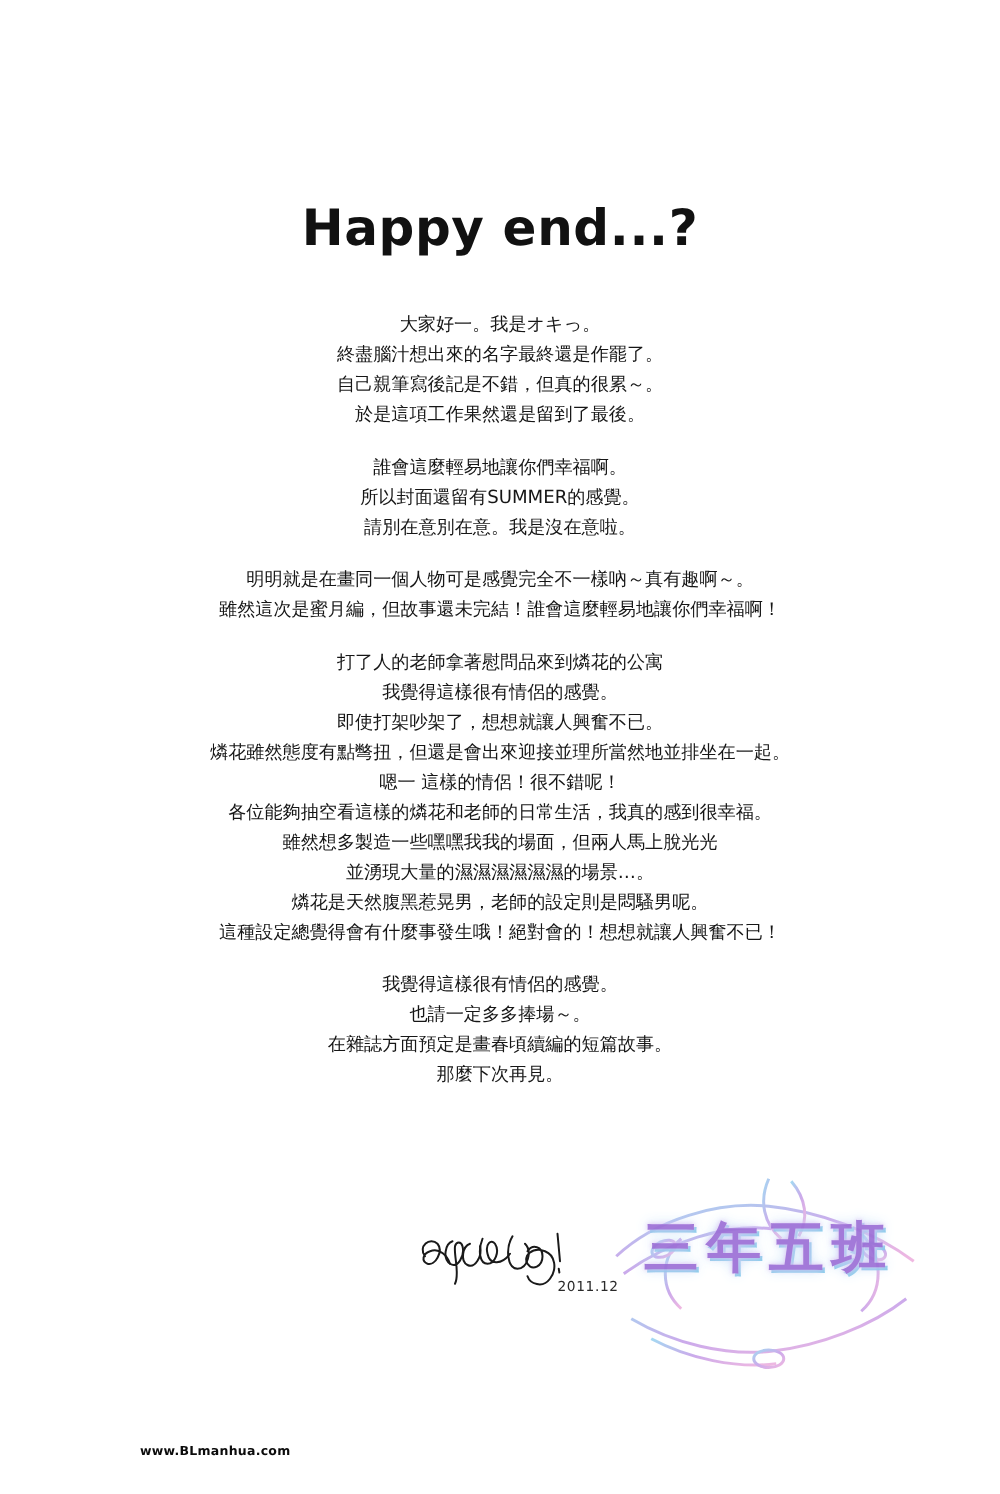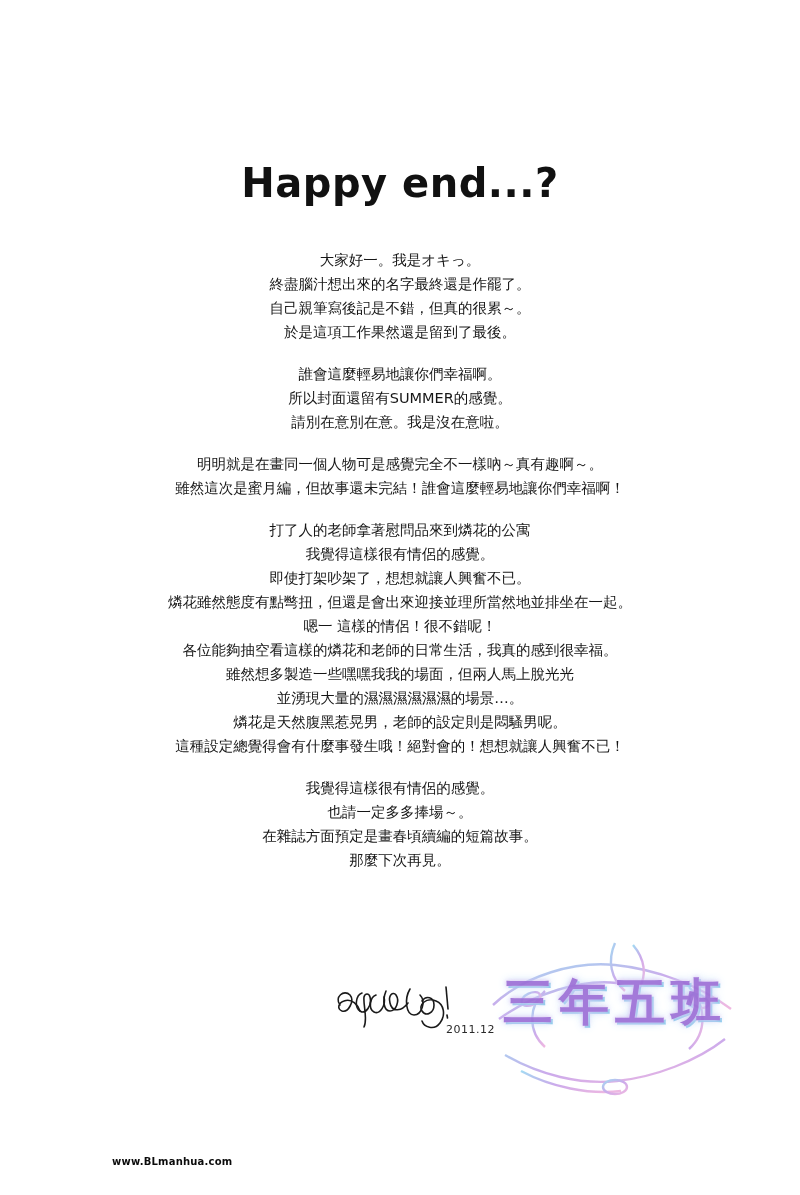--- a/index.html
+++ b/index.html
@@ -77,21 +77,21 @@
     width: 260px;
     height: 165px;
   }
   .logo-text {
     position: absolute;
     left: 0;
     top: 34px;
     width: 260px;
     text-align: center;
     font-family: "DejaVu Sans", sans-serif;
-    font-size: 50px;
+    font-size: 44px;
     font-weight: bold;
     letter-spacing: 6px;
     color: #9c6fd6;
     text-shadow:
       0 0 4px #d9b8f2,
       0 0 10px #b6d9f5,
       2px 2px 0 #7ec8e8;
     opacity: 0.92;
   }
 

